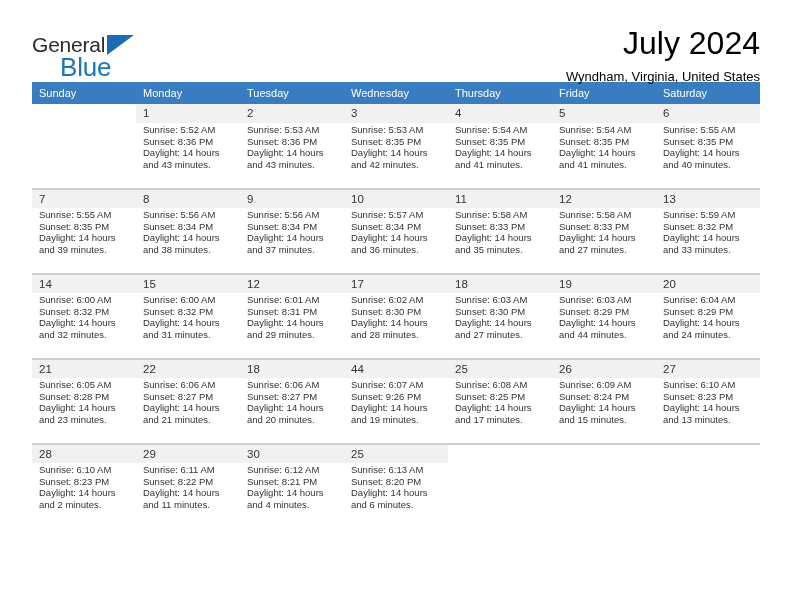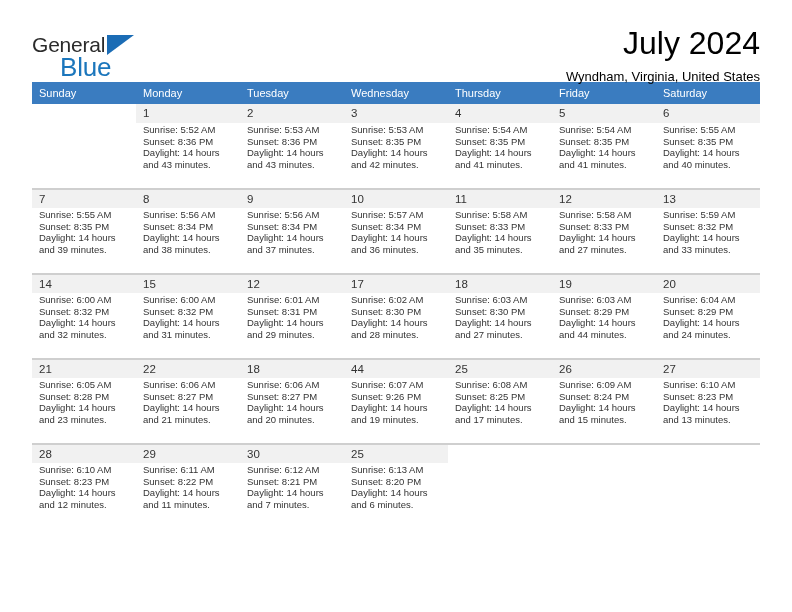--- a/index.html
+++ b/index.html
@@ -488,21 +488,21 @@
       </tr>
 
       <tr class="week row-sep">
         <td>
             <div class="cell">
               <div class="daynum">28</div>
               <div class="details">
                 <div>Sunrise: 6:10 AM</div>
                 <div>Sunset: 8:23 PM</div>
                 <div>Daylight: 14 hours</div>
-                <div>and 12 minutes.</div>
+                <div>and 2 minutes.</div>
               </div>
             </div>
           </td>
         <td>
             <div class="cell">
               <div class="daynum">29</div>
               <div class="details">
                 <div>Sunrise: 6:11 AM</div>
                 <div>Sunset: 8:22 PM</div>
                 <div>Daylight: 14 hours</div>
@@ -510,21 +510,21 @@
               </div>
             </div>
           </td>
         <td>
             <div class="cell">
               <div class="daynum">30</div>
               <div class="details">
                 <div>Sunrise: 6:12 AM</div>
                 <div>Sunset: 8:21 PM</div>
                 <div>Daylight: 14 hours</div>
-                <div>and 7 minutes.</div>
+                <div>and 4 minutes.</div>
               </div>
             </div>
           </td>
         <td>
             <div class="cell">
               <div class="daynum">25</div>
               <div class="details">
                 <div>Sunrise: 6:13 AM</div>
                 <div>Sunset: 8:20 PM</div>
                 <div>Daylight: 14 hours</div>

